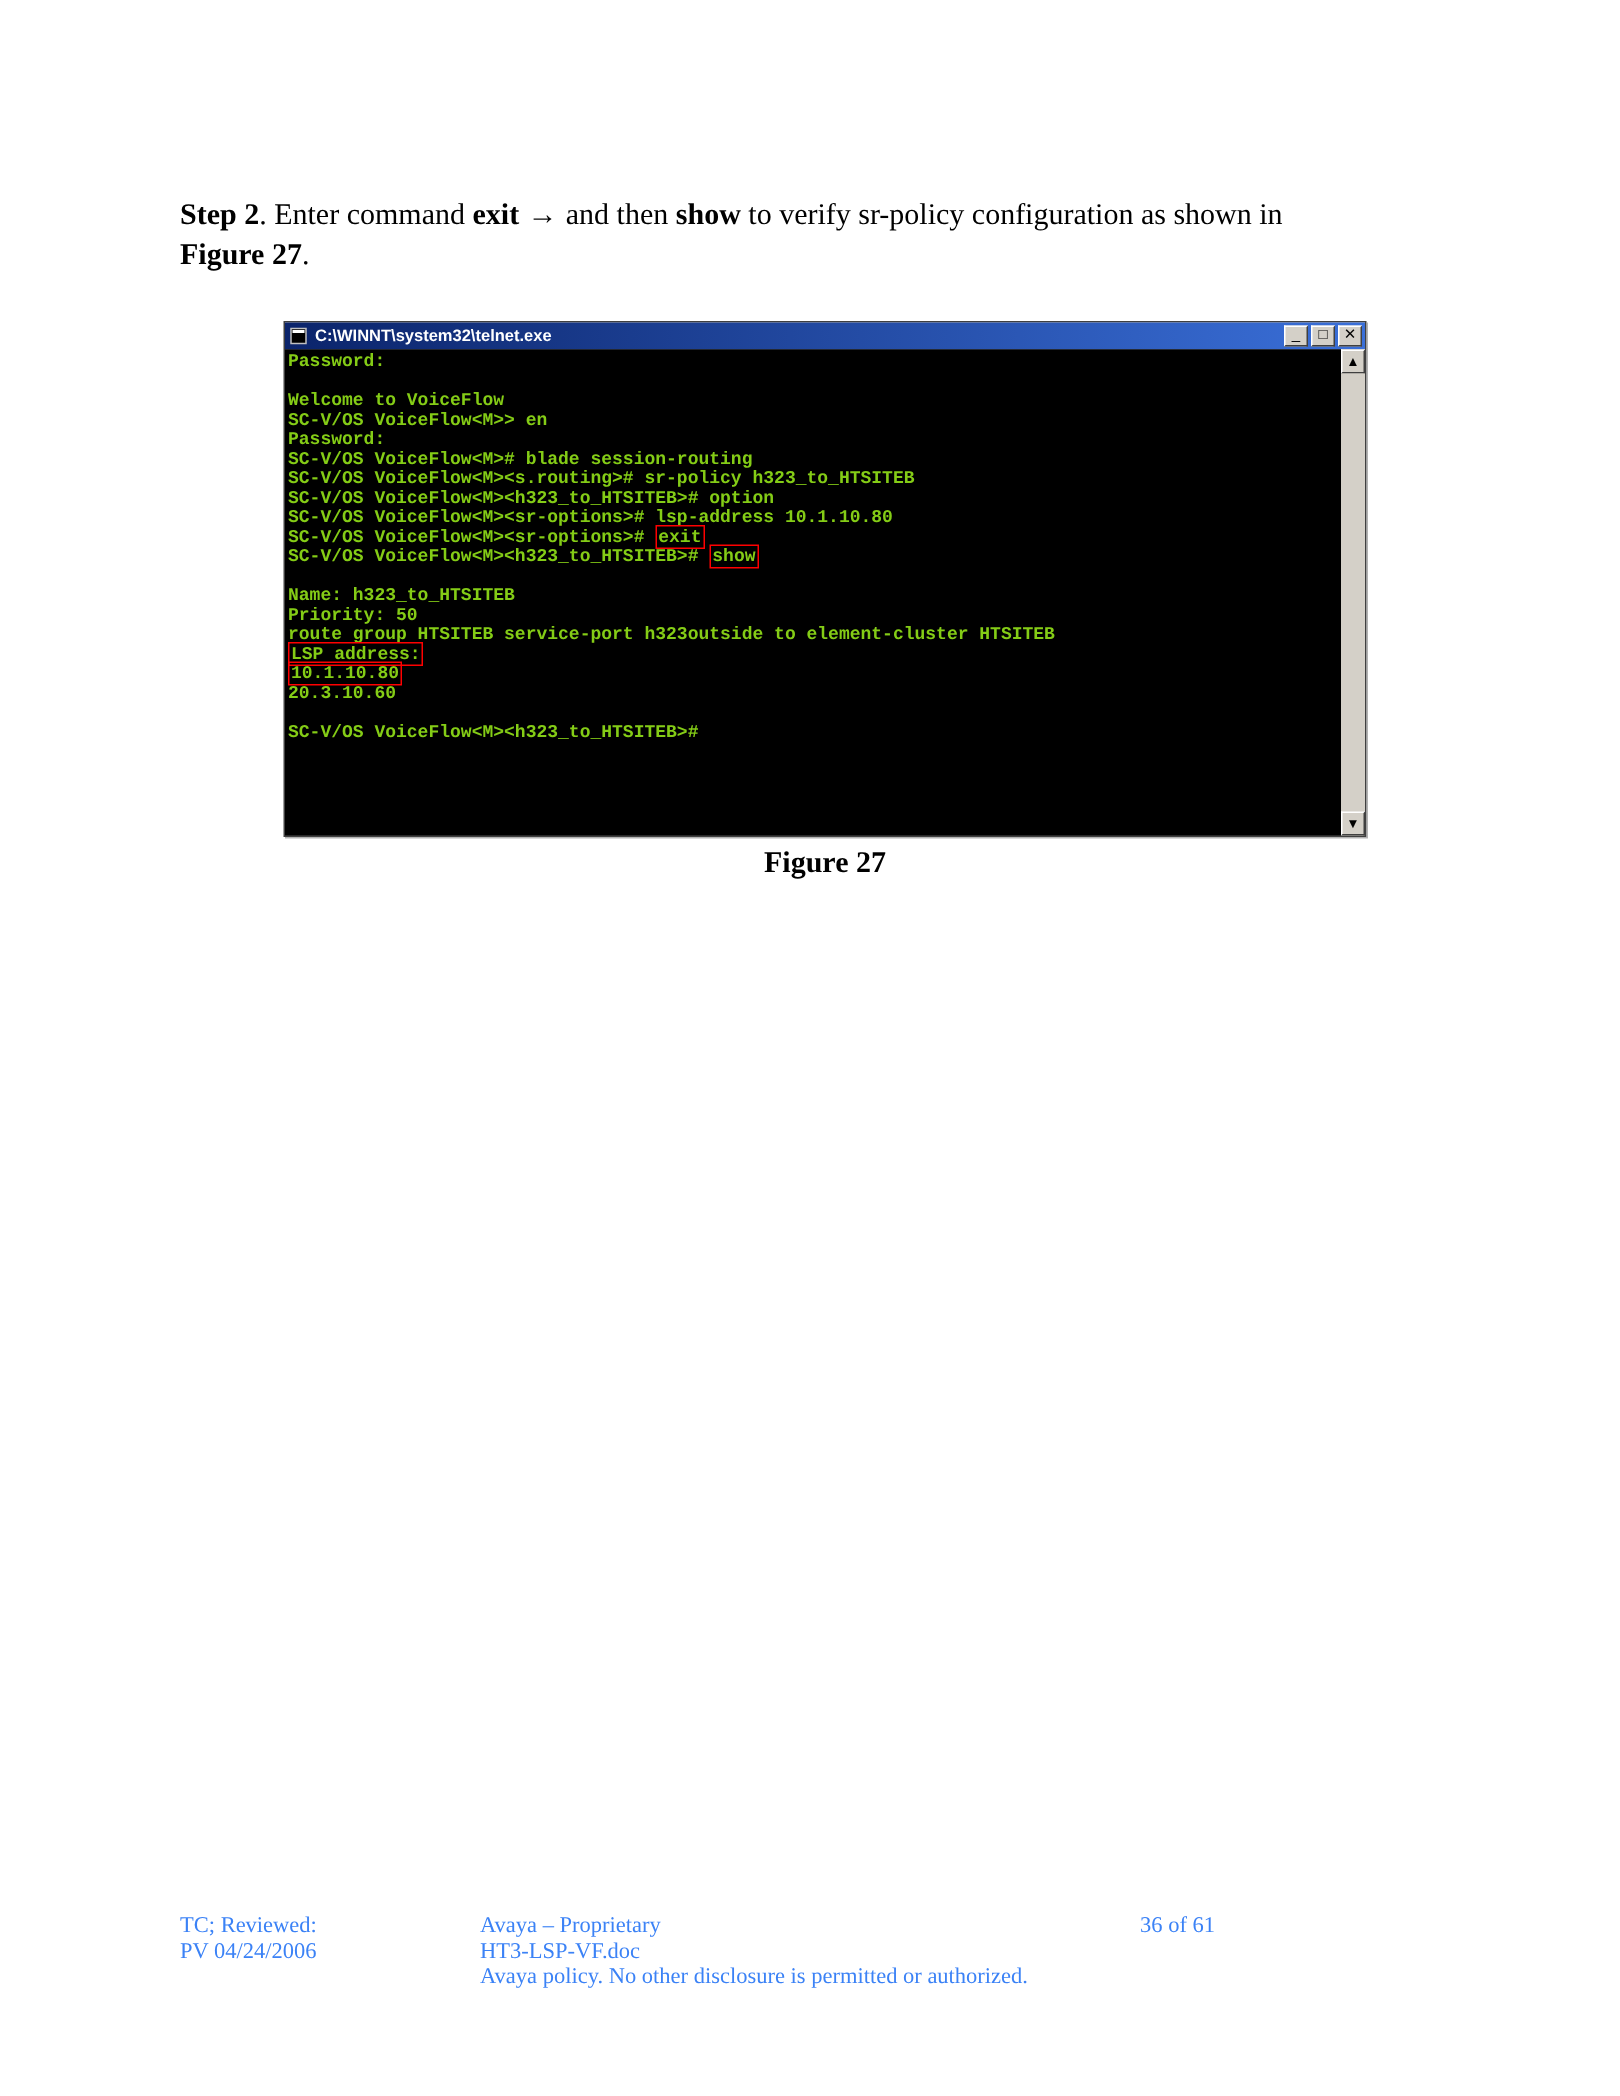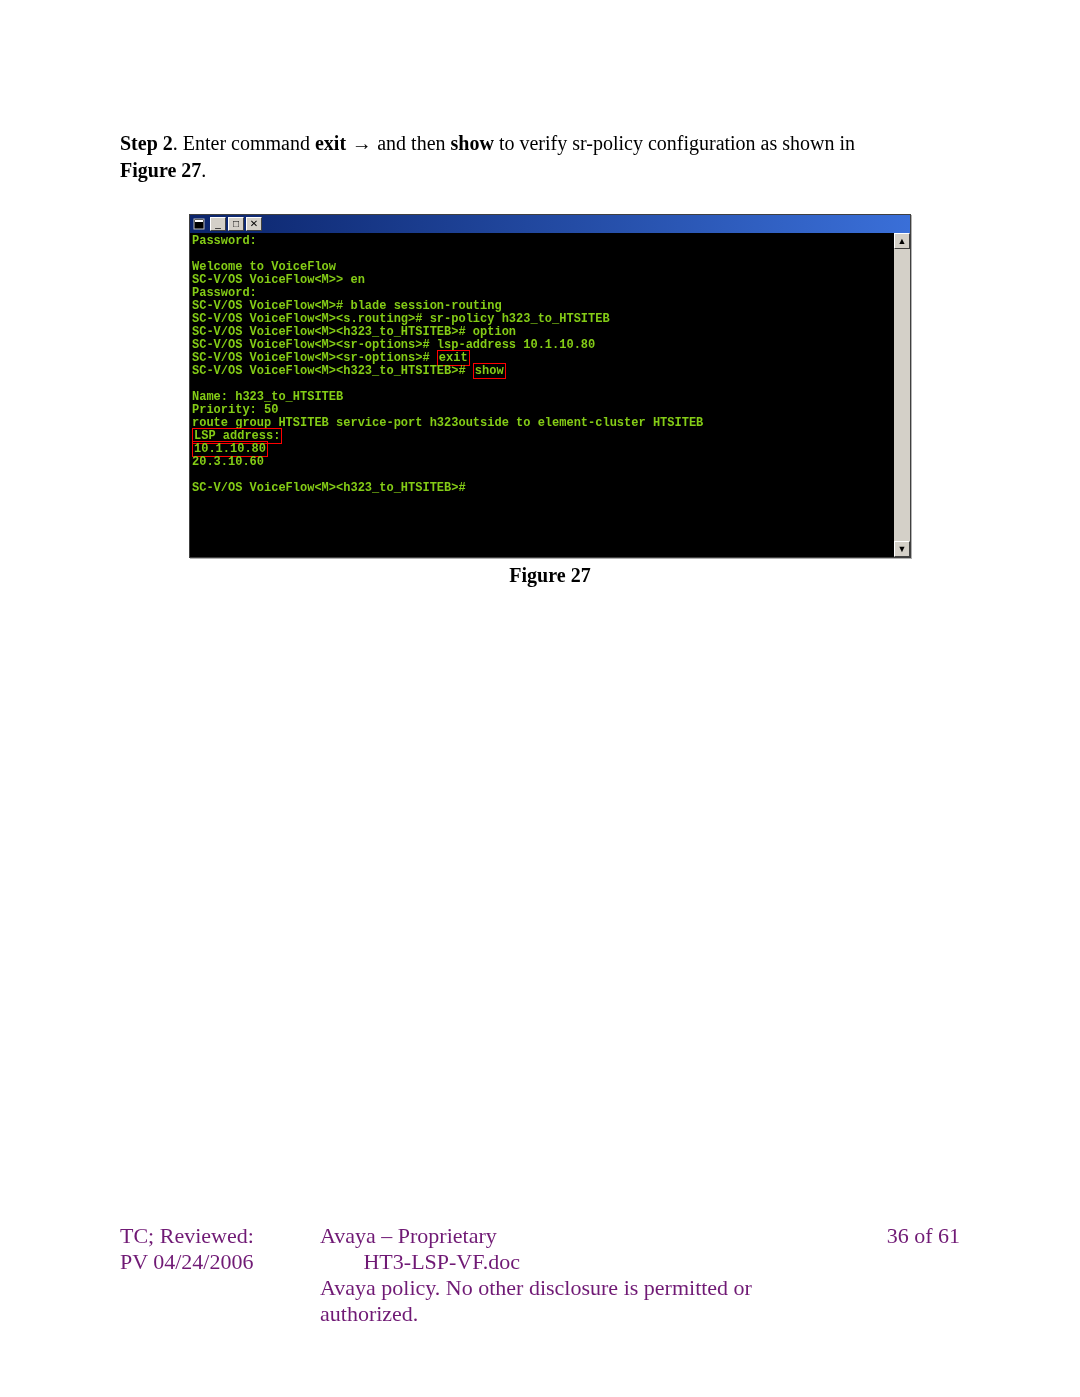--- a/index.html
+++ b/index.html
@@ -125,44 +125,45 @@
     text-align: center;
     font-size: 20px;
     font-weight: bold;
     margin-top: 6px;
   }
   .footer {
     position: absolute;
     bottom: 70px;
     left: 120px;
     right: 120px;
-    font-size: 22px;
-    color:#701a75;
+    font-size: 15px;
+    color:#3b82f6;
   }
   .footer-row { display:flex; }
   .footer-left { width: 200px; text-align:left; }
   .footer-center { flex:1; text-align:left; }
-  .footer-right { width: 200px; text-align:right; }
+  .footer-right { width: 200px; text-align:left; }
 </style>
 </head>
 <body>
 
 <div class="page">
   <p class="instruction">
     <span class="bold">Step 2</span><span>. Enter command </span><span class="bold">exit</span><span class="arrow"> → </span><span>and then </span><span class="bold">show</span><span> to verify sr-policy configuration as shown in </span><br><span class="bold">Figure 27</span><span>.</span>
   </p>
 
   <div class="terminal-window">
     <div class="titlebar">
       <span class="titlebar-icon">
         <svg width="12" height="12" viewBox="0 0 12 12">
           <rect x="1" y="1" width="10" height="10" fill="#000" stroke="#c0c0c0" stroke-width="1"></rect>
           <rect x="2" y="2" width="8" height="2" fill="#fff"></rect>
         </svg>
       </span>
+      <span class="titlebar-title">C:\WINNT\system32\telnet.exe</span>
       <div class="window-controls">
         <div class="win-btn">
             <span>_</span>
           </div>
         <div class="win-btn">
             <span>□</span>
           </div>
         <div class="win-btn">
             <span>✕</span>
           </div>

